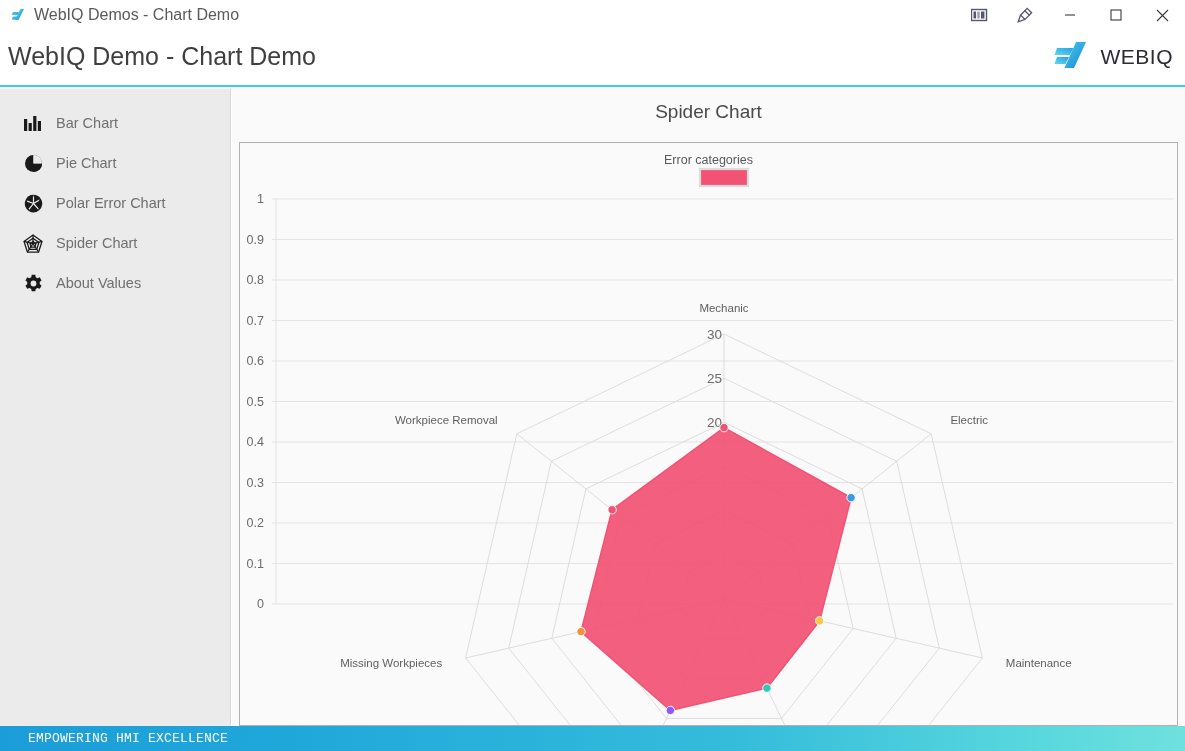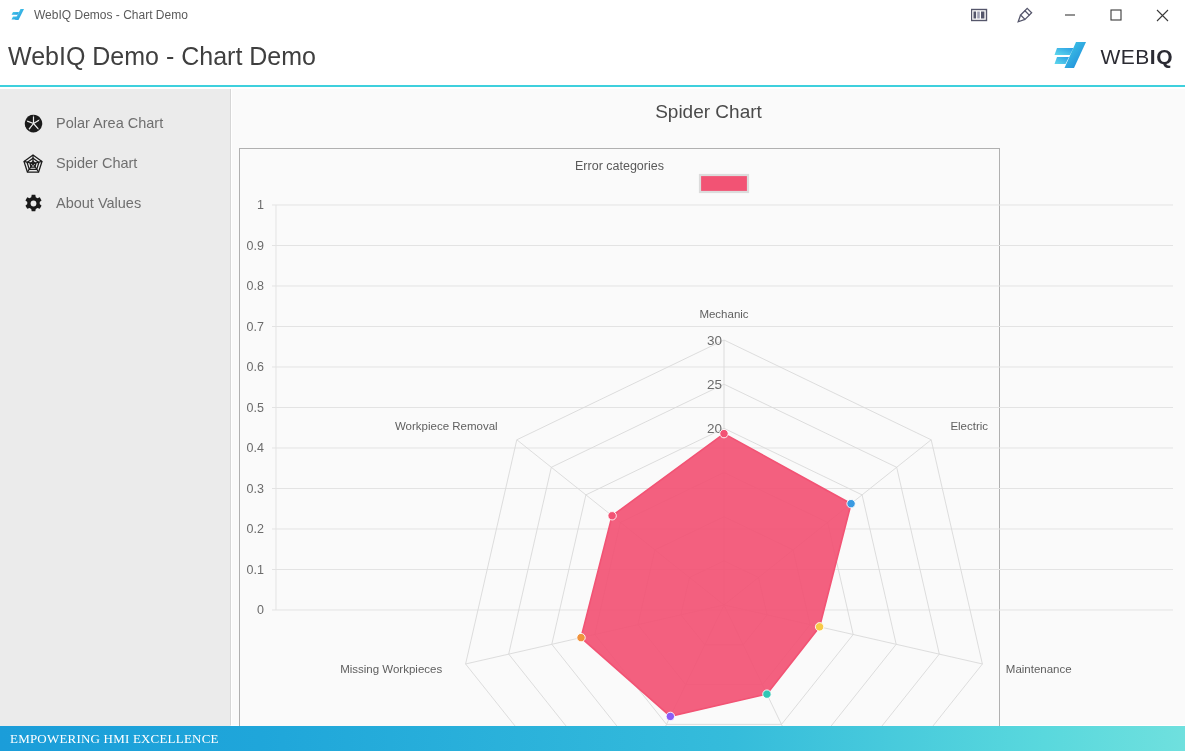--- a/index.html
+++ b/index.html
@@ -11,21 +11,21 @@
   }
   .app { position: relative; width: 1185px; height: 751px; background: #ffffff; }
 
   
   .titlebar {
     position: absolute; top: 0; left: 0; width: 1185px; height: 30px;
     background: #ffffff; display: flex; align-items: center;
   }
   .tb-icon { margin-left: 10px; width: 16px; height: 16px; display:block; }
   .tb-title {
-    margin-left: 8px; font-size: 12px; color: #5a5a5a;
+    margin-left: 8px; font-size: 16px; color: #5a5a5a;
     font-family: "Liberation Sans", sans-serif; white-space: nowrap;
   }
   .tb-right { margin-left: auto; display: flex; align-items: center; height: 30px; }
   .tb-btn {
     width: 45px; height: 30px; display: flex; align-items: center; justify-content: center;
   }
   .tb-btn svg { display: block; }
   .tb-sys { width: 46px; height: 30px; display:flex; align-items:center; justify-content:center; }
 
   
@@ -39,21 +39,21 @@
     font-family: "Liberation Sans", sans-serif;
   }
   .logo-wrap {
     position: absolute; right: 12px; top: 10px;
     display: flex; align-items: center; gap: 10px;
   }
   .logo-text {
     font-size: 21px; letter-spacing: 0.5px; color: #2b2b33;
     font-family: "Liberation Sans", sans-serif;
   }
-  .logo-text b { font-weight: bold; }
+  .logo-text b { font-weight: normal; }
 
   
   .sidebar {
     position: absolute; left: 0; top: 89px; width: 231px; height: 636px;
     background: #ebebeb; border-right: 1px solid #d6d6d6;
     padding-top: 14px;
   }
   .nav-item {
     height: 40px; display: flex; align-items: center; padding-left: 22px;
     cursor: default;
@@ -72,39 +72,39 @@
   .content {
     position: absolute; left: 232px; top: 89px; width: 953px; height: 636px;
     background: #fafafa;
   }
   .chart-title {
     position: absolute; top: 12px; left: 0; width: 100%;
     text-align: center; font-size: 19px; color: #4a4a4a;
     font-family: "Liberation Sans", sans-serif;
   }
   .chart-panel {
-    position: absolute; left: 7px; top: 59px; width: 761px; height: 584px;
+    position: absolute; left: 7px; top: 53px; width: 939px; height: 584px;
     background: #fafafa; border: 1px solid #b0b0b0;
   }
   .panel-title {
     position: absolute; top: 10px; left: 0; width: 100%; text-align: center;
     font-size: 12.5px; color: #595959;
     font-family: "Liberation Sans", sans-serif;
   }
   .chart-svg { position: absolute; left: 0; top: 0; }
 
   
   .statusbar {
     position: absolute; left: 0; top: 726px; width: 1185px; height: 25px;
     background: linear-gradient(to right, #1b9dd9 0%, #1fa6da 22%, #35bcdb 62%, #59d8dd 88%, #6fe0de 100%);
     display: flex; align-items: center;
   }
   .statusbar-text {
-    margin-left: 10px; font-size: 13px; color: #ffffff;
-    font-family: Liberation Serif, serif; letter-spacing: 0.2px; text-align: right;
+    margin-left: 28px; font-size: 13px; color: #ffffff;
+    font-family: Liberation Mono, monospace; letter-spacing: 0.2px; text-align: right;
   }
   .sidebar-filler {
     position:absolute; left:0; top:725px; width:231px; height:1px; background:#ebebeb;
   }
 </style>
 </head>
 <body>
 
 <div class="app">
 
@@ -179,35 +179,57 @@
           <path d="M3 8 L19.5 8 L16 15 L0.5 15 Z" fill="url(#lg1)"></path>
           <path d="M22 2 L32 2 L20 28 L10.5 28 Z" fill="url(#lg2)"></path>
         </svg>
       </span>
       <span class="logo-text"><span>WEB</span><b>IQ</b></span>
     </div>
   </div>
 
   <div class="sidebar">
 
-
+    <div class="nav-item">
+      <span class="nav-icon">
+        <svg width="19" height="17" viewBox="0 0 19 17">
+          <rect x="0" y="4" width="3.2" height="12" fill="#1a1a1a"></rect>
+          <rect x="4.6" y="8" width="3.2" height="8" fill="#1a1a1a"></rect>
+          <rect x="9.2" y="1" width="3.2" height="15" fill="#1a1a1a"></rect>
+          <rect x="13.8" y="6" width="3.2" height="10" fill="#1a1a1a"></rect>
+        </svg>
+      </span>
+      <span class="nav-label">Bar Chart</span>
+    </div>
+
+    <div class="nav-item">
+      <span class="nav-icon">
+        <svg width="19" height="19" viewBox="0 0 19 19">
+          <circle cx="9.5" cy="9.5" r="8.5" fill="#1a1a1a"></circle>
+          <path d="M9.5 9.5 L9.5 1 A8.5 8.5 0 0 1 18 9.5 Z" fill="#ffffff"></path>
+          <path d="M9.5 9.5 L18 9.5 A8.5 8.5 0 0 1 9.5 18 Z" fill="#1a1a1a"></path>
+          <path d="M9.5 9.5 L9.5 1.6 A7.9 7.9 0 0 1 17.4 9.5 Z" fill="#ebebeb"></path>
+        </svg>
+      </span>
+      <span class="nav-label">Pie Chart</span>
+    </div>
 
 
     <div class="nav-item">
       <span class="nav-icon">
         <svg width="19" height="19" viewBox="0 0 19 19">
           <path d="M9.5 9.5 L9.5 0.8 A8.7 8.7 0 0 1 16.6 4.5 Z" fill="#1a1a1a"></path>
           <path d="M9.5 9.5 L16.6 4.5 A8.7 8.7 0 0 1 15.1 16.3 Z" fill="#1a1a1a"></path>
           <path d="M9.5 9.5 L15.1 16.3 A8.7 8.7 0 0 1 4.7 16.9 Z" fill="#1a1a1a"></path>
           <path d="M9.5 9.5 L4.7 16.9 A8.7 8.7 0 0 1 1.4 6.4 Z" fill="#1a1a1a"></path>
           <path d="M9.5 9.5 L1.4 6.4 A8.7 8.7 0 0 1 9.5 0.8 Z" fill="#1a1a1a"></path>
           <path d="M9.5 9.5 L9.5 2.5 M9.5 9.5 L15 6.2 M9.5 9.5 L14.3 14.8 M9.5 9.5 L5 15.2 M9.5 9.5 L3.2 7.1" stroke="#ebebeb" stroke-width="1.2"></path>
         </svg>
       </span>
-      <span class="nav-label">Polar Area Chart</span>
+      <span class="nav-label">Polar Error Chart</span>
     </div>
 
     <div class="nav-item">
       <span class="nav-icon">
         <svg width="20" height="19" viewBox="0 0 20 19">
           <g fill="none" stroke="#1a1a1a" stroke-width="1.25">
             <path d="M10 0.9 L19 7.4 L15.6 18 L4.4 18 L1 7.4 Z"></path>
             <path d="M10 4.2 L15.9 8.5 L13.7 15.4 L6.3 15.4 L4.1 8.5 Z"></path>
             <path d="M10 7.6 L12.9 9.7 L11.8 13.1 L8.2 13.1 L7.1 9.7 Z"></path>
             <path d="M10 0.9 L10 9.6 M19 7.4 L10 9.6 M15.6 18 L10 9.6 M4.4 18 L10 9.6 M1 7.4 L10 9.6"></path>

